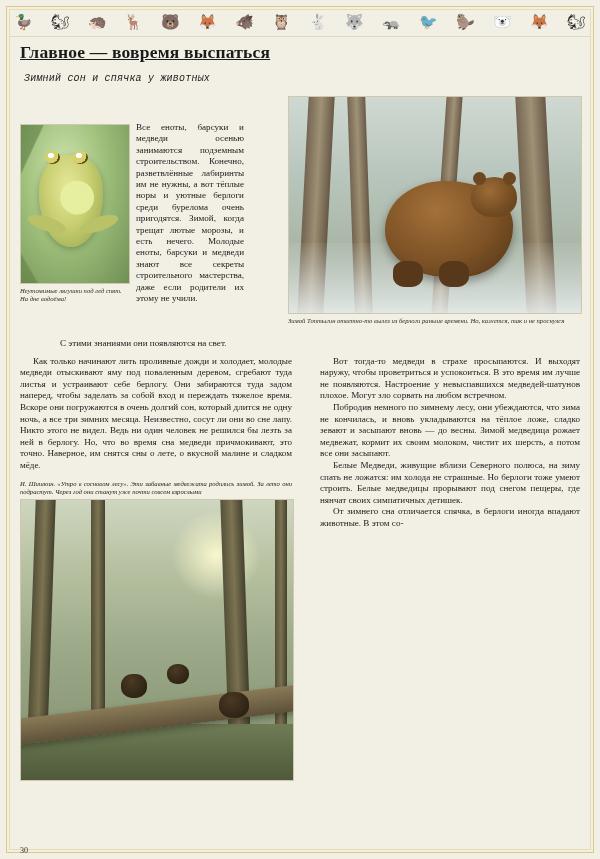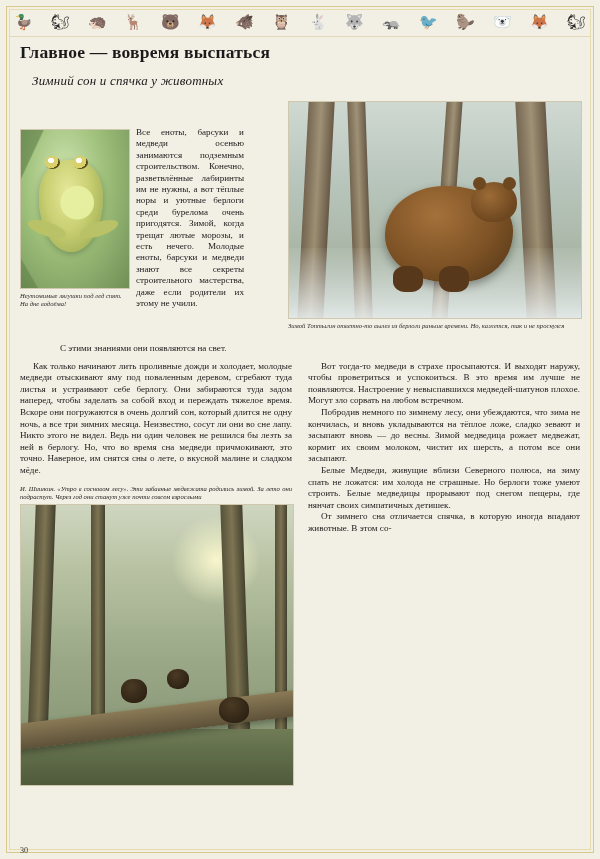--- a/index.html
+++ b/index.html
@@ -45,26 +45,28 @@
 
   .content{
     position:absolute;left:20px;top:42px;right:20px;bottom:14px;
   }
 
   h1.title{
     font-size:17.5px;
     font-weight:bold;
     margin:0 0 10px 0;
     letter-spacing:.2px;
+    text-decoration:underline;
   }
   .subtitle{
     font-style:italic;
-    font-size:13px;
-    margin:0 0 12px 12px;
+    font-size:10px;
+    margin:0 0 12px 4px;
     letter-spacing:.2px;
+    font-family:Liberation Mono, monospace;
   }
 
   
   .topzone{
     position:relative;
     height:238px;
   }
   .frog-fig{
     position:absolute;left:0;top:28px;width:108px;
   }
@@ -166,21 +168,21 @@
   
   .full-line{
     font-size:9.1px;line-height:11.6px;
     text-align:justify;
     margin-top:4px;
     margin-left:40px;
   }
 
   
   .twocol{
-    display:flex;gap:16px;margin-top:6px;
+    display:flex;gap:28px;margin-top:6px;
   }
   .col{
     width:272px;
     font-size:9.1px;line-height:11.6px;
     text-align:justify;
     hyphens:auto;
   }
   .col p{margin:0;text-indent:13px;}
 
   
@@ -314,21 +316,21 @@
           <div class="cub c1"></div>
           <div class="cub c2"></div>
           <div class="cub c3"></div>
         </div>
       </div>
 
       <div class="col">
         <p>Вот тогда-то медведи в страхе просыпаются. И выходят наружу, чтобы проветриться и успокоиться. В это время им лучше не появляются. Настроение у невыспавшихся медведей-шатунов плохое. Могут зло сорвать на любом встречном.</p>
         <p>Побродив немного по зимнему лесу, они убеждаются, что зима не кончилась, и вновь укладываются на тёплое ложе, сладко зевают и засыпают вновь — до весны. Зимой медведица рожает медвежат, кормит их своим молоком, чистит их шерсть, а потом все они засыпают.</p>
         <p>Белые Медведи, живущие вблизи Северного полюса, на зиму спать не ложатся: им холода не страшные. Но берлоги тоже умеют строить. Белые медведицы прорывают под снегом пещеры, где нянчат своих симпатичных детишек.</p>
-        <p>От зимнего сна отличается спячка, в которую иногда впадают животные. В этом со-</p>
+        <p>От зимнего сна отличается спячка, в берлоги иногда впадают животные. В этом со-</p>
       </div>
 
     </div>
 
   </div>
 
   <div class="pagenum">30</div>
 </div>
 
 </body></html>

